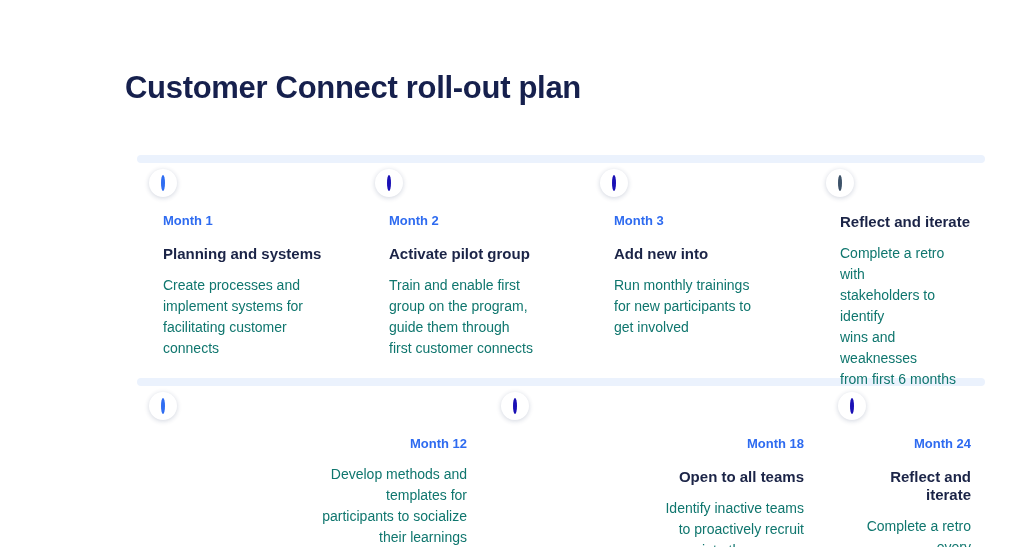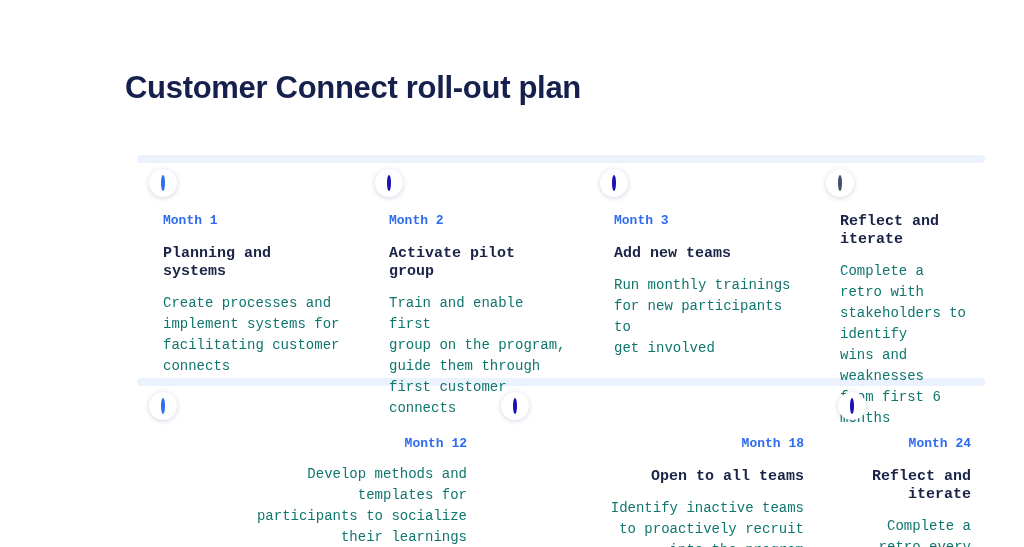--- a/index.html
+++ b/index.html
@@ -36,21 +36,21 @@
     background: #ebf2fd;
     z-index: 0;
   }
   .cols {
     position: relative;
     display: grid;
     z-index: 1;
   }
   .cols-r1 { grid-template-columns: 226px 225px 226px 1fr; }
   .cols-r2 { grid-template-columns: 352px 337px 1fr; text-align: right; }
-  .col { position: relative; font-family: Liberation Mono, monospace; }
+  .col { position: relative; }
   .dotwrap {
     width: 28px;
     height: 28px;
     margin-left: -2px;
     border-radius: 50%;
     background: #ffffff;
     box-shadow: 0 1px 5px rgba(20, 40, 90, 0.20);
     display: flex;
     align-items: center;
     justify-content: center;
@@ -114,21 +114,21 @@
 group on the program,
 guide them through
 first customer connects</div>
     </div>
 
     <div class="col">
       <div class="dotwrap">
         <div class="dot" style="background: rgb(26, 16, 181);"></div>
       </div>
       <div class="month">Month 3</div>
-      <div class="item-title">Add new teams</div>
+      <div class="item-title">Add new into</div>
       <div class="desc">Run monthly trainings
 for new participants to
 get involved</div>
     </div>
 
     <div class="col">
       <div class="dotwrap">
         <div class="dot" style="background: rgb(61, 82, 105);"></div>
       </div>
       <div class="item-title">Reflect and iterate</div>

